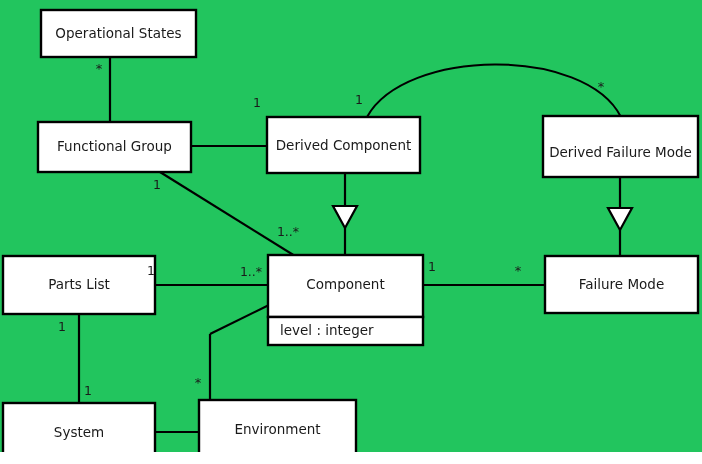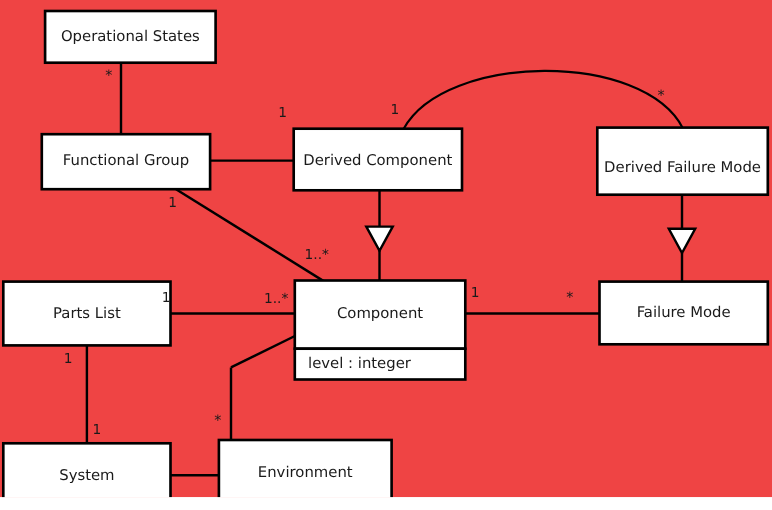--- a/index.html
+++ b/index.html
@@ -4,21 +4,21 @@
 <style>
   html, body {
     margin: 0;
     padding: 0;
     background: #ffffff;
   }
   #diagram-root {
     position: relative;
     width: 702px;
     height: 452px;
-    background: #ef4444;
+    background: #22c55e;
     font-family: "DejaVu Sans", "Liberation Sans", sans-serif;
     overflow: hidden;
   }
   #uml-svg {
     position: absolute;
     left: 0;
     top: 0;
     width: 702px;
     height: 464px;
   }

